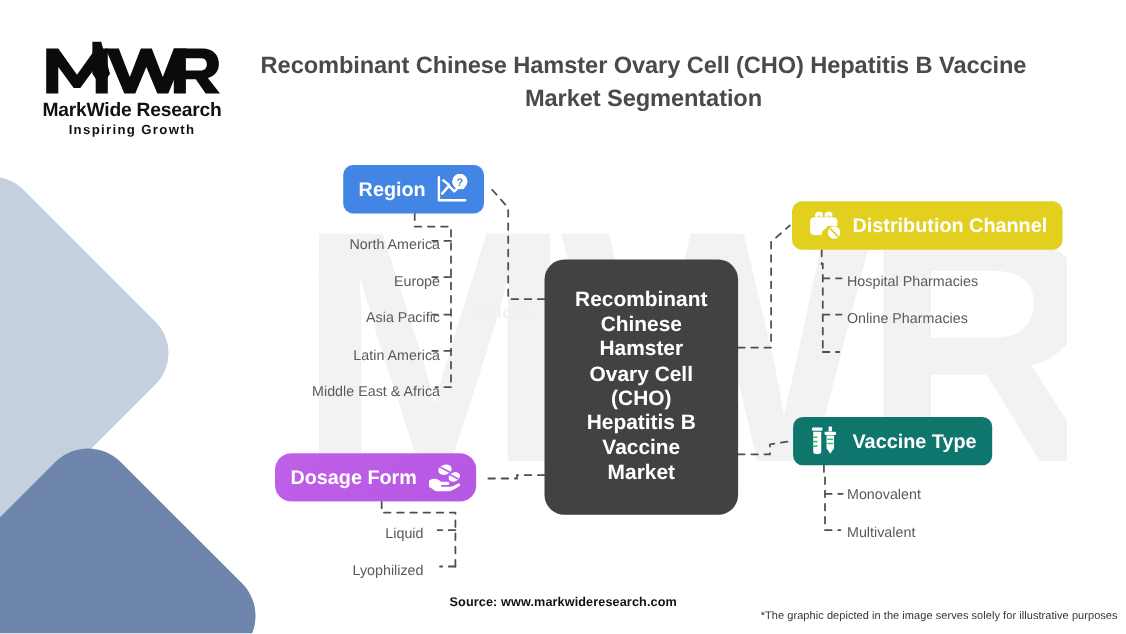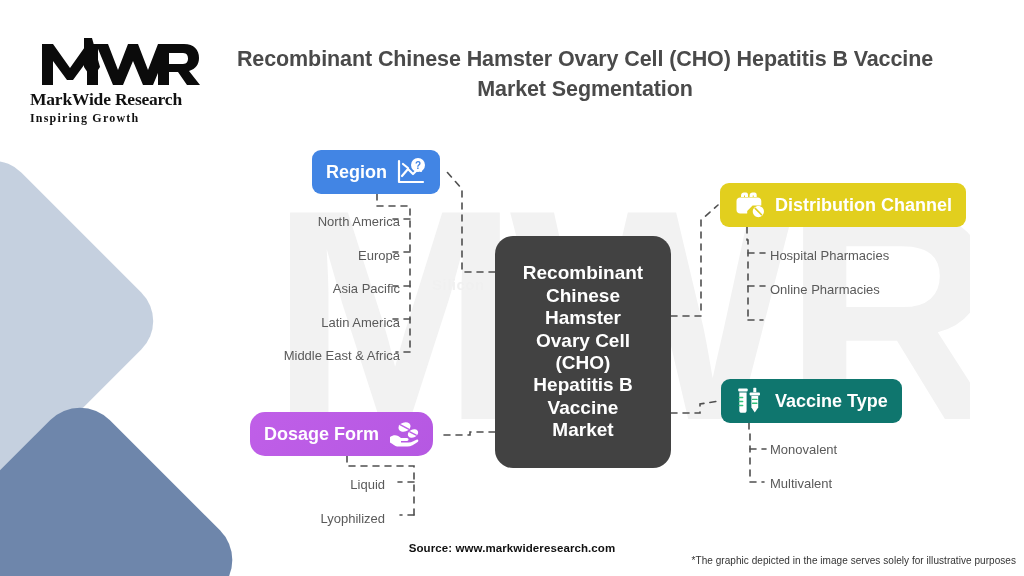--- a/index.html
+++ b/index.html
@@ -54,21 +54,21 @@
     left: 432px; top: 276px;
     font-size: 15px;
     font-weight: 700;
     color: #f0f0f0;
     letter-spacing: .5px;
     pointer-events: none;
     user-select: none;
   }
 
   
-  .logo { position: absolute; left: 30px; top: 30px; width: 180px; text-align: left; font-family: Liberation Serif, serif; }
+  .logo { position: absolute; left: 30px; top: 30px; width: 180px; text-align: center; }
   .logo-mark { display: block; margin: 0 auto; }
   .logo-name {
     font-size: 17.5px; font-weight: 700; color: #111;
     letter-spacing: -0.2px; margin-top: 1px;
   }
   .logo-tag {
     font-size: 12px; font-weight: 600; color: #111;
     letter-spacing: 1.2px; margin-top: 1px;
   }
 

